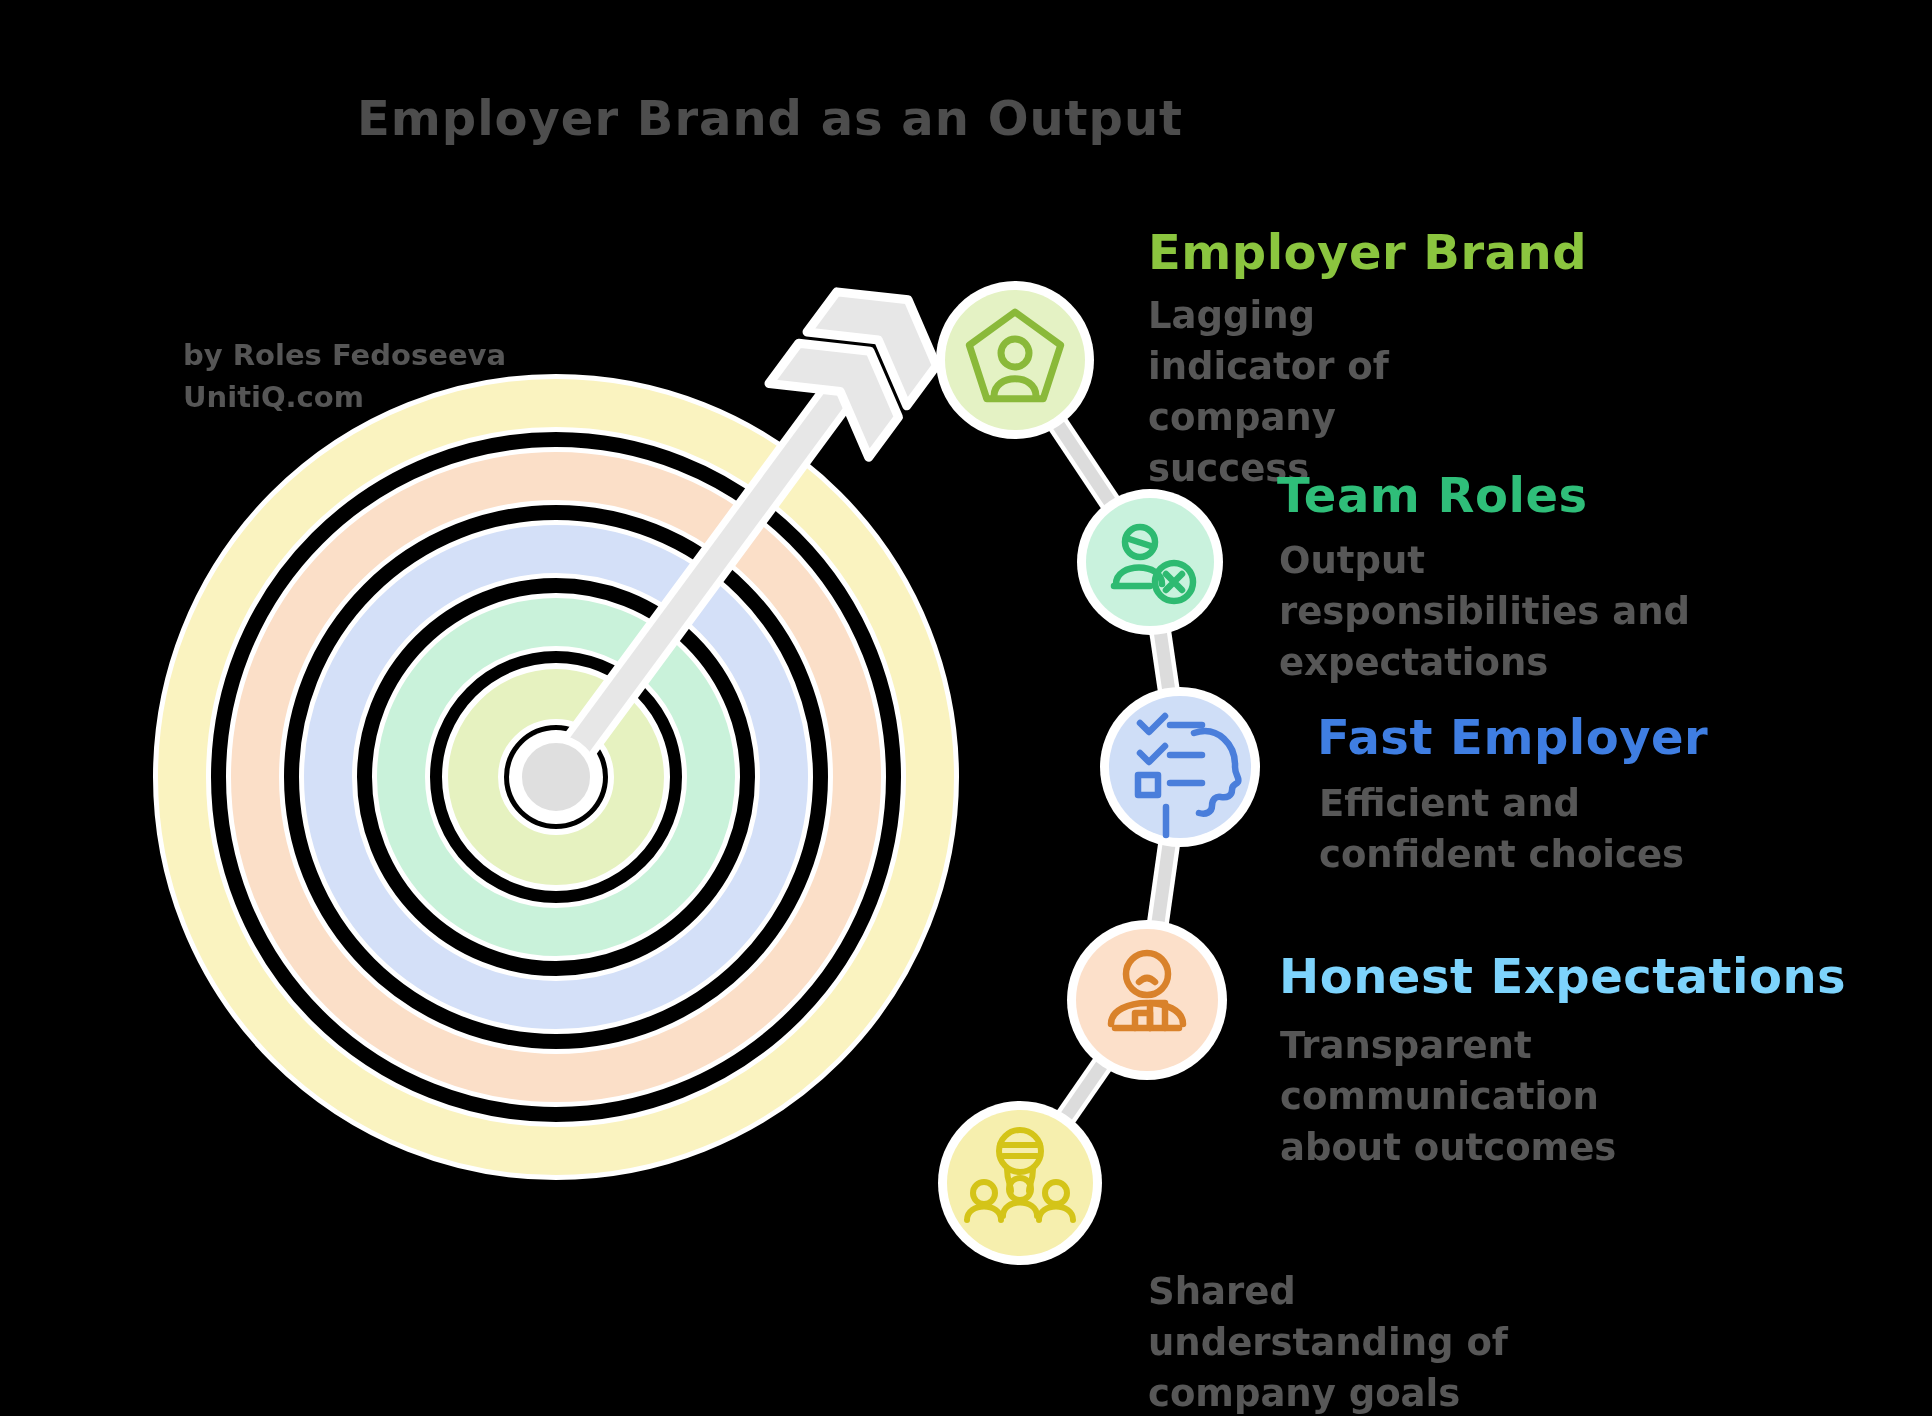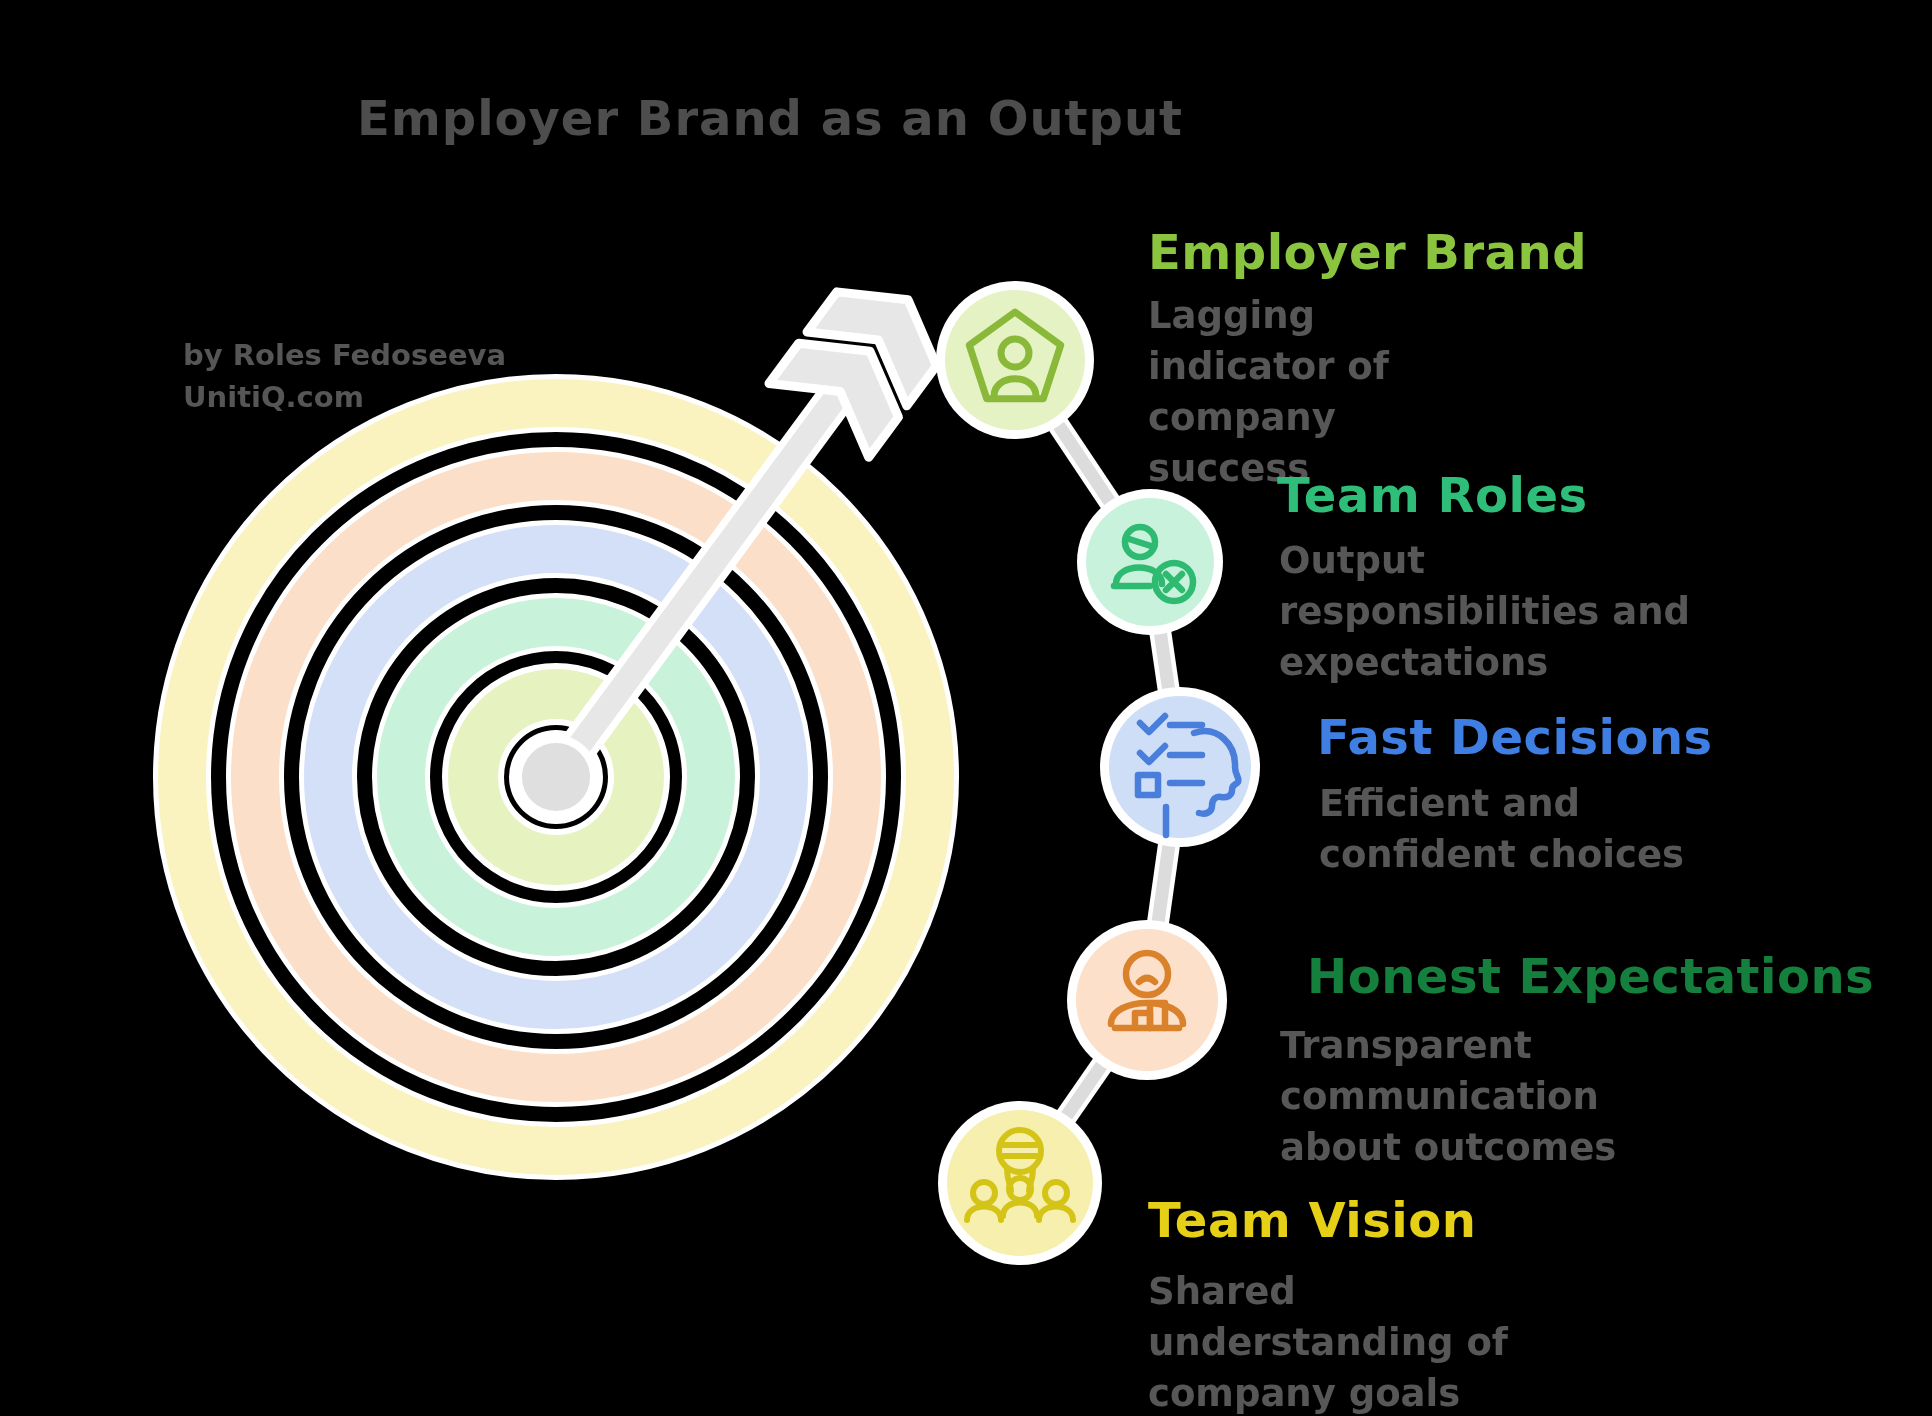--- a/index.html
+++ b/index.html
@@ -168,22 +168,21 @@
     <div>by Roles Fedoseeva</div>
     <div>UnitiQ.com</div>
   </div>
 
   <div class="node-label lbl-1" style="color: rgb(139, 197, 63);">Employer Brand</div>
   <div class="node-desc dsc-1">Lagging indicator of company success</div>
 
   <div class="node-label lbl-2" style="color: rgb(47, 190, 121);">Team Roles</div>
   <div class="node-desc dsc-2">Output responsibilities and expectations</div>
 
-  <div class="node-label lbl-3" style="color: rgb(63, 126, 226);">Fast Decisions</div>
+  <div class="node-label lbl-3" style="color: rgb(63, 126, 226);">Fast Employer</div>
   <div class="node-desc dsc-3">Efficient and confident choices</div>
 
-  <div class="node-label lbl-4" style="color: #15803d; margin-left: 28px;">Honest Expectations</div>
+  <div class="node-label lbl-4" style="color: #7dd3fc;">Honest Expectations</div>
   <div class="node-desc dsc-4">Transparent communication about outcomes</div>
 
-  <div class="node-label lbl-5" style="color: rgb(230, 207, 23);">Team Vision</div>
   <div class="node-desc dsc-5">Shared understanding of company goals</div>
 
 </div>
 
 </body></html>

